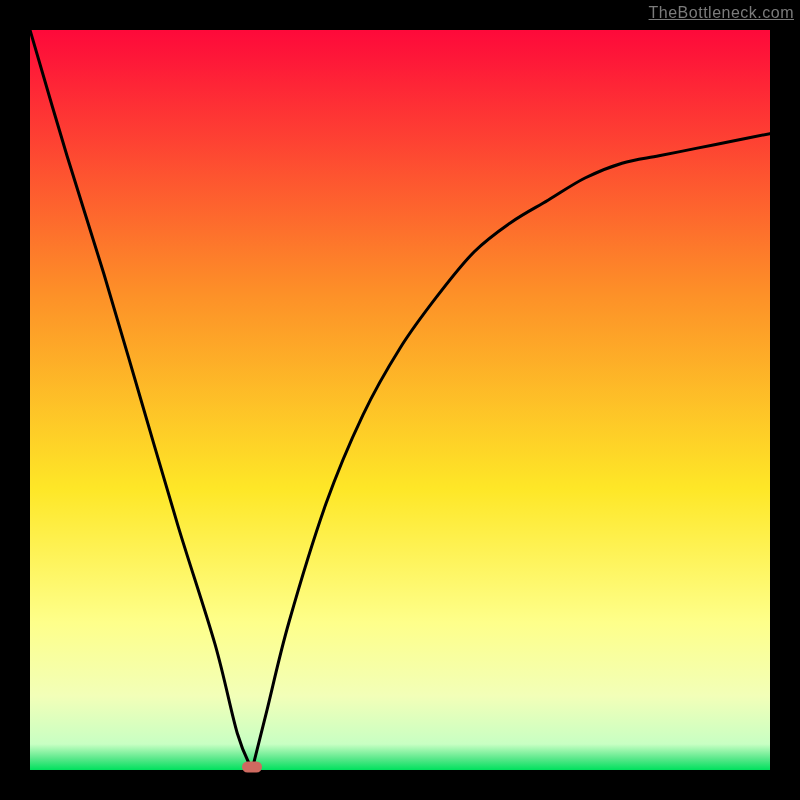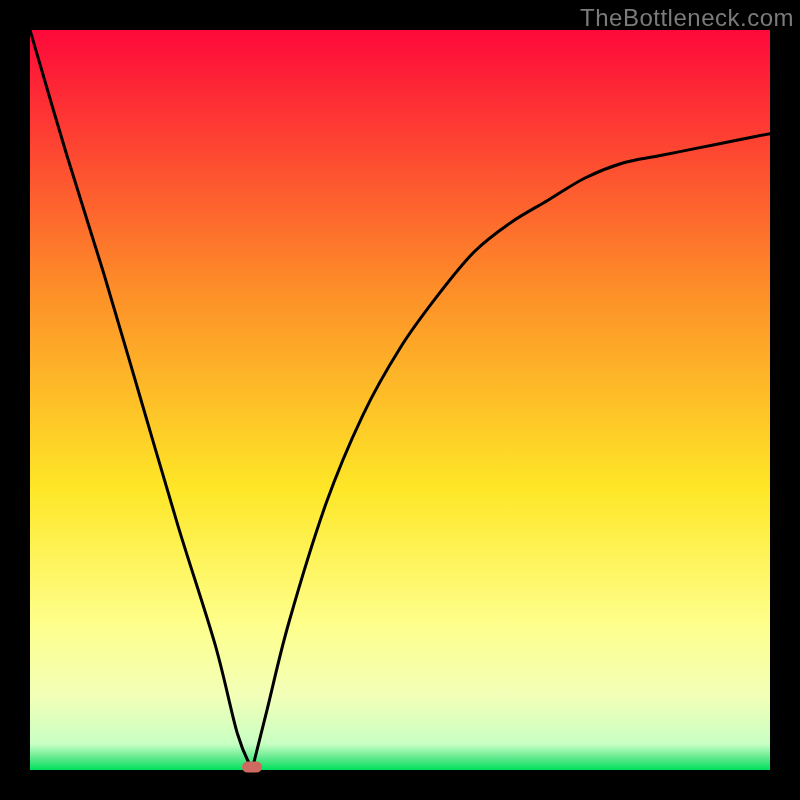--- a/index.html
+++ b/index.html
@@ -24,24 +24,25 @@
     left: 0;
     top: 0;
     width: 740px;
     height: 740px;
   }
   .watermark {
     position: absolute;
     top: 4px;
     right: 6px;
     color: #7b7b7b;
-    font-size: 24px;
+    font-size: 16px;
     font-weight: 500;
     letter-spacing: 0.5px;
     z-index: 30;
+    text-decoration: underline;
   }
   svg.curve {
     position: absolute;
     left: 0;
     top: 0;
     width: 740px;
     height: 740px;
     z-index: 20;
   }
   .minpoint {

